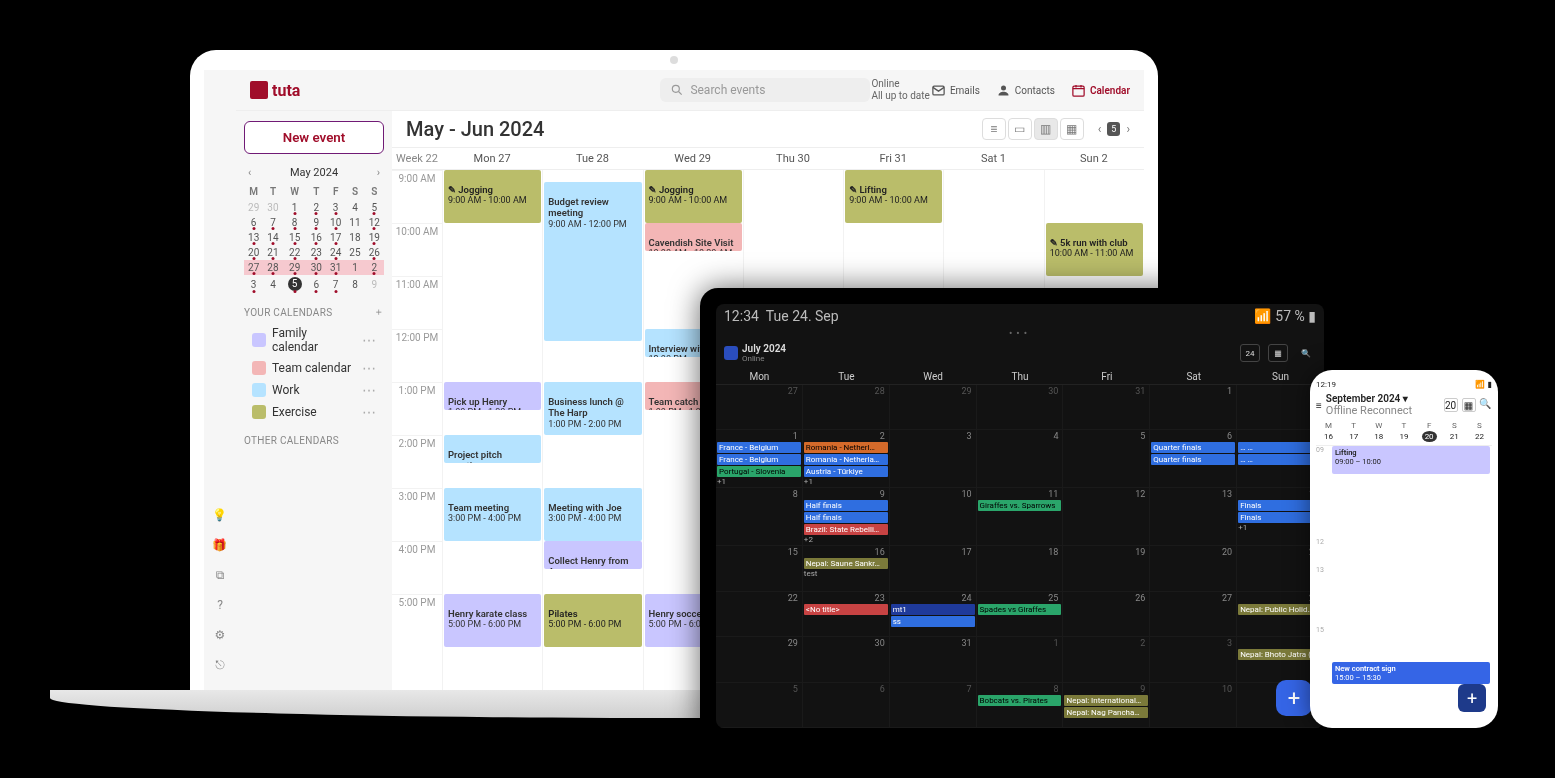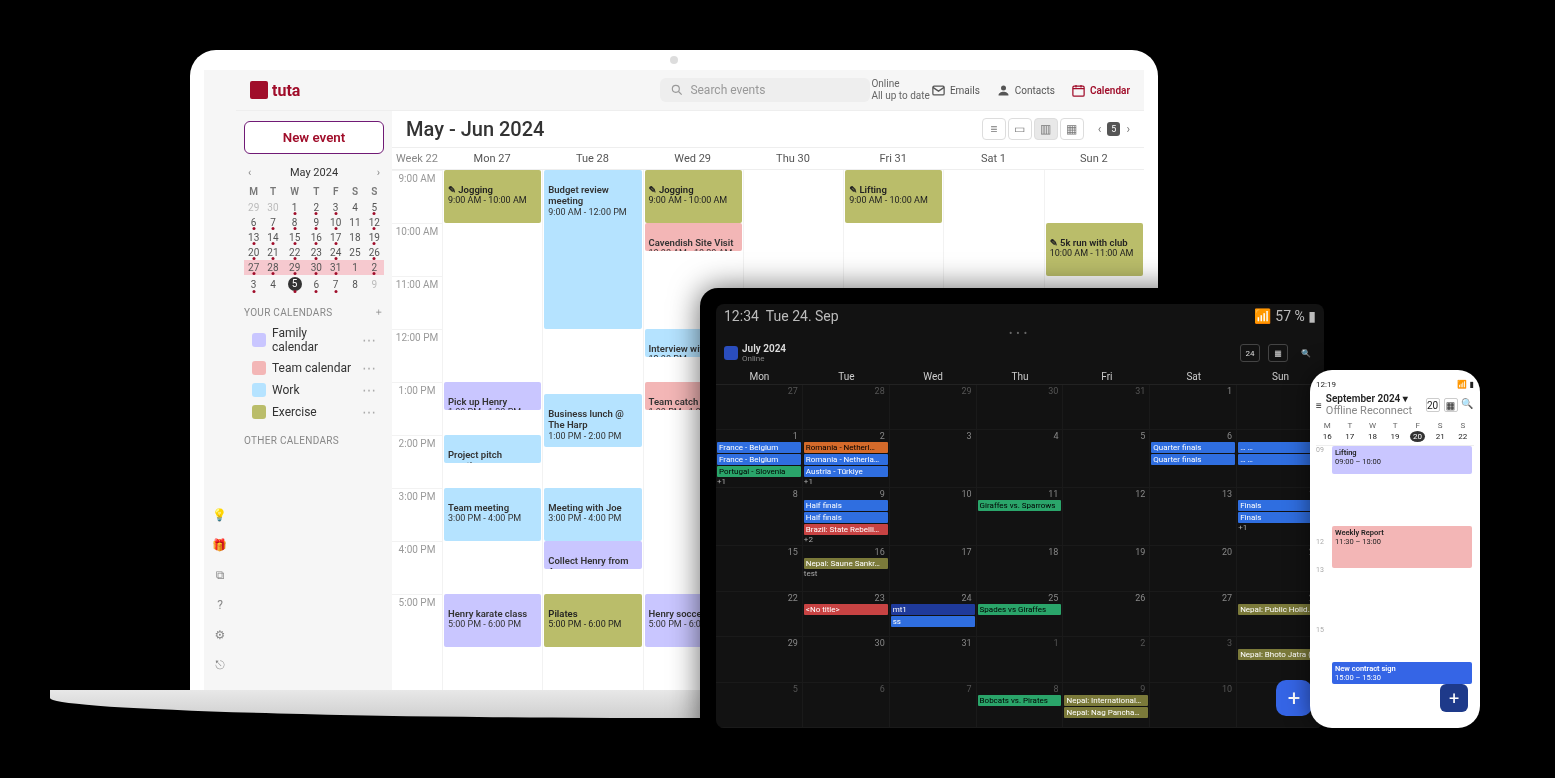--- a/index.html
+++ b/index.html
@@ -69,21 +69,21 @@
 .tgrid-head div { flex:1; }
 .tgrid { flex:1; display:flex; flex-direction:column; }
 .trow { flex:1; display:flex; border-bottom:1px solid #1a1a1a; }
 .tcell { flex:1; border-right:1px solid #1a1a1a; padding:1px; position:relative; }
 .tcell .dn { font-size:9px; color:#888; text-align:right; padding-right:3px; }
 .tcell.dim .dn { color:#555; }
 .tev { font-size:8px; padding:1px 2px; margin-top:1px; border-radius:1px; white-space:nowrap; overflow:hidden; text-overflow:ellipsis; color:#000; }
 .fab { position:absolute; right:28px; bottom:28px; width:36px; height:36px; background:#3565e6; border-radius:10px; color:#fff; font-size:22px; display:flex; align-items:center; justify-content:center; }
 
 
-.phone { position:absolute; left:1310px; top:370px; width:170px; height:358px; background:#fff; border-radius:22px; box-shadow:0 0 24px rgba(0,0,0,.5); padding:10px 6px; font-size:9px; color:#222; display:flex; flex-direction:column; overflow:hidden; }
+.phone { position:absolute; left:1310px; top:370px; width:188px; height:358px; background:#fff; border-radius:22px; box-shadow:0 0 24px rgba(0,0,0,.5); padding:10px 6px; font-size:9px; color:#222; display:flex; flex-direction:column; overflow:hidden; }
 .ph-status { display:flex; justify-content:space-between; font-size:8px; margin-bottom:4px; }
 .ph-head { display:flex; align-items:center; gap:4px; font-size:10px; }
 .ph-head .sub { font-size:11px; color:#888; display:block; }
 .ph-head .right { margin-left:auto; display:flex; gap:4px; }
 .ph-head .b { width:14px; height:14px; border:1px solid #ccc; border-radius:2px; display:flex; align-items:center;justify-content:center; }
 .ph-week { display:flex; font-size:8px; color:#666; margin-top:4px; }
 .ph-week div { flex:1; text-align:center; }
 .ph-dates { display:flex; font-size:8px; margin:2px 0 4px; }
 .ph-dates div { flex:1; text-align:center; }
 .ph-dates .sel span { background:#333; color:#fff; border-radius:50%; padding:1px 3px; }
@@ -313,25 +313,25 @@
                   <div class="ev c-blue" style="top: 318px; height: 53px;">
                     <div class="t">Team meeting</div>
                     <div class="tm">3:00 PM - 4:00 PM</div>
                   </div>
                   <div class="ev c-purple" style="top: 424px; height: 53px;">
                     <div class="t">Henry karate class</div>
                     <div class="tm">5:00 PM - 6:00 PM</div>
                   </div>
                 </div>
                 <div class="day-col">
-                  <div class="ev c-blue" style="top: 0px; height: 159px;">
+                  <div class="ev c-blue" style="top: 12px; height: 159px;">
                     <div class="t">Budget review meeting</div>
                     <div class="tm">9:00 AM - 12:00 PM</div>
                   </div>
-                  <div class="ev c-blue" style="top: 224px; height: 53px;">
+                  <div class="ev c-blue" style="top: 212px; height: 53px;">
                     <div class="t">Business lunch @ The Harp</div>
                     <div class="tm">1:00 PM - 2:00 PM</div>
                   </div>
                   <div class="ev c-blue" style="top: 318px; height: 53px;">
                     <div class="t">Meeting with Joe</div>
                     <div class="tm">3:00 PM - 4:00 PM</div>
                   </div>
                   <div class="ev c-purple" style="top: 371px; height: 26px;">
                     <div class="t">Collect Henry from Ana</div>
                     <div class="tm">4:00 PM - 4:30 PM</div>
@@ -646,23 +646,19 @@
     </div>
   <div class="ph-body" id="ph-body">
       <div class="ph-hour" style="top: 0px;">09</div>
       <div class="ph-hour" style="top: 92px;">12</div>
       <div class="ph-hour" style="top: 120px;">13</div>
       <div class="ph-hour" style="top: 180px;">15</div>
       <div class="ph-ev c-purple" style="top: 0px; height: 28px;">
         <div class="t">Lifting</div>
         <div>09:00 – 10:00</div>
       </div>
-      <div class="ph-ev c-red" style="top: 80px; height: 42px;">
-        <div class="t">Weekly Report</div>
-        <div>11:30 – 13:00</div>
-      </div>
       <div class="ph-ev " style="top: 216px; height: 22px; background: rgb(53, 101, 230); color: rgb(255, 255, 255);">
         <div class="t">New contract sign</div>
         <div>15:00 – 15:30</div>
       </div>
     </div>
   <div class="ph-fab">+</div>
 </div>
 
 </body></html>

